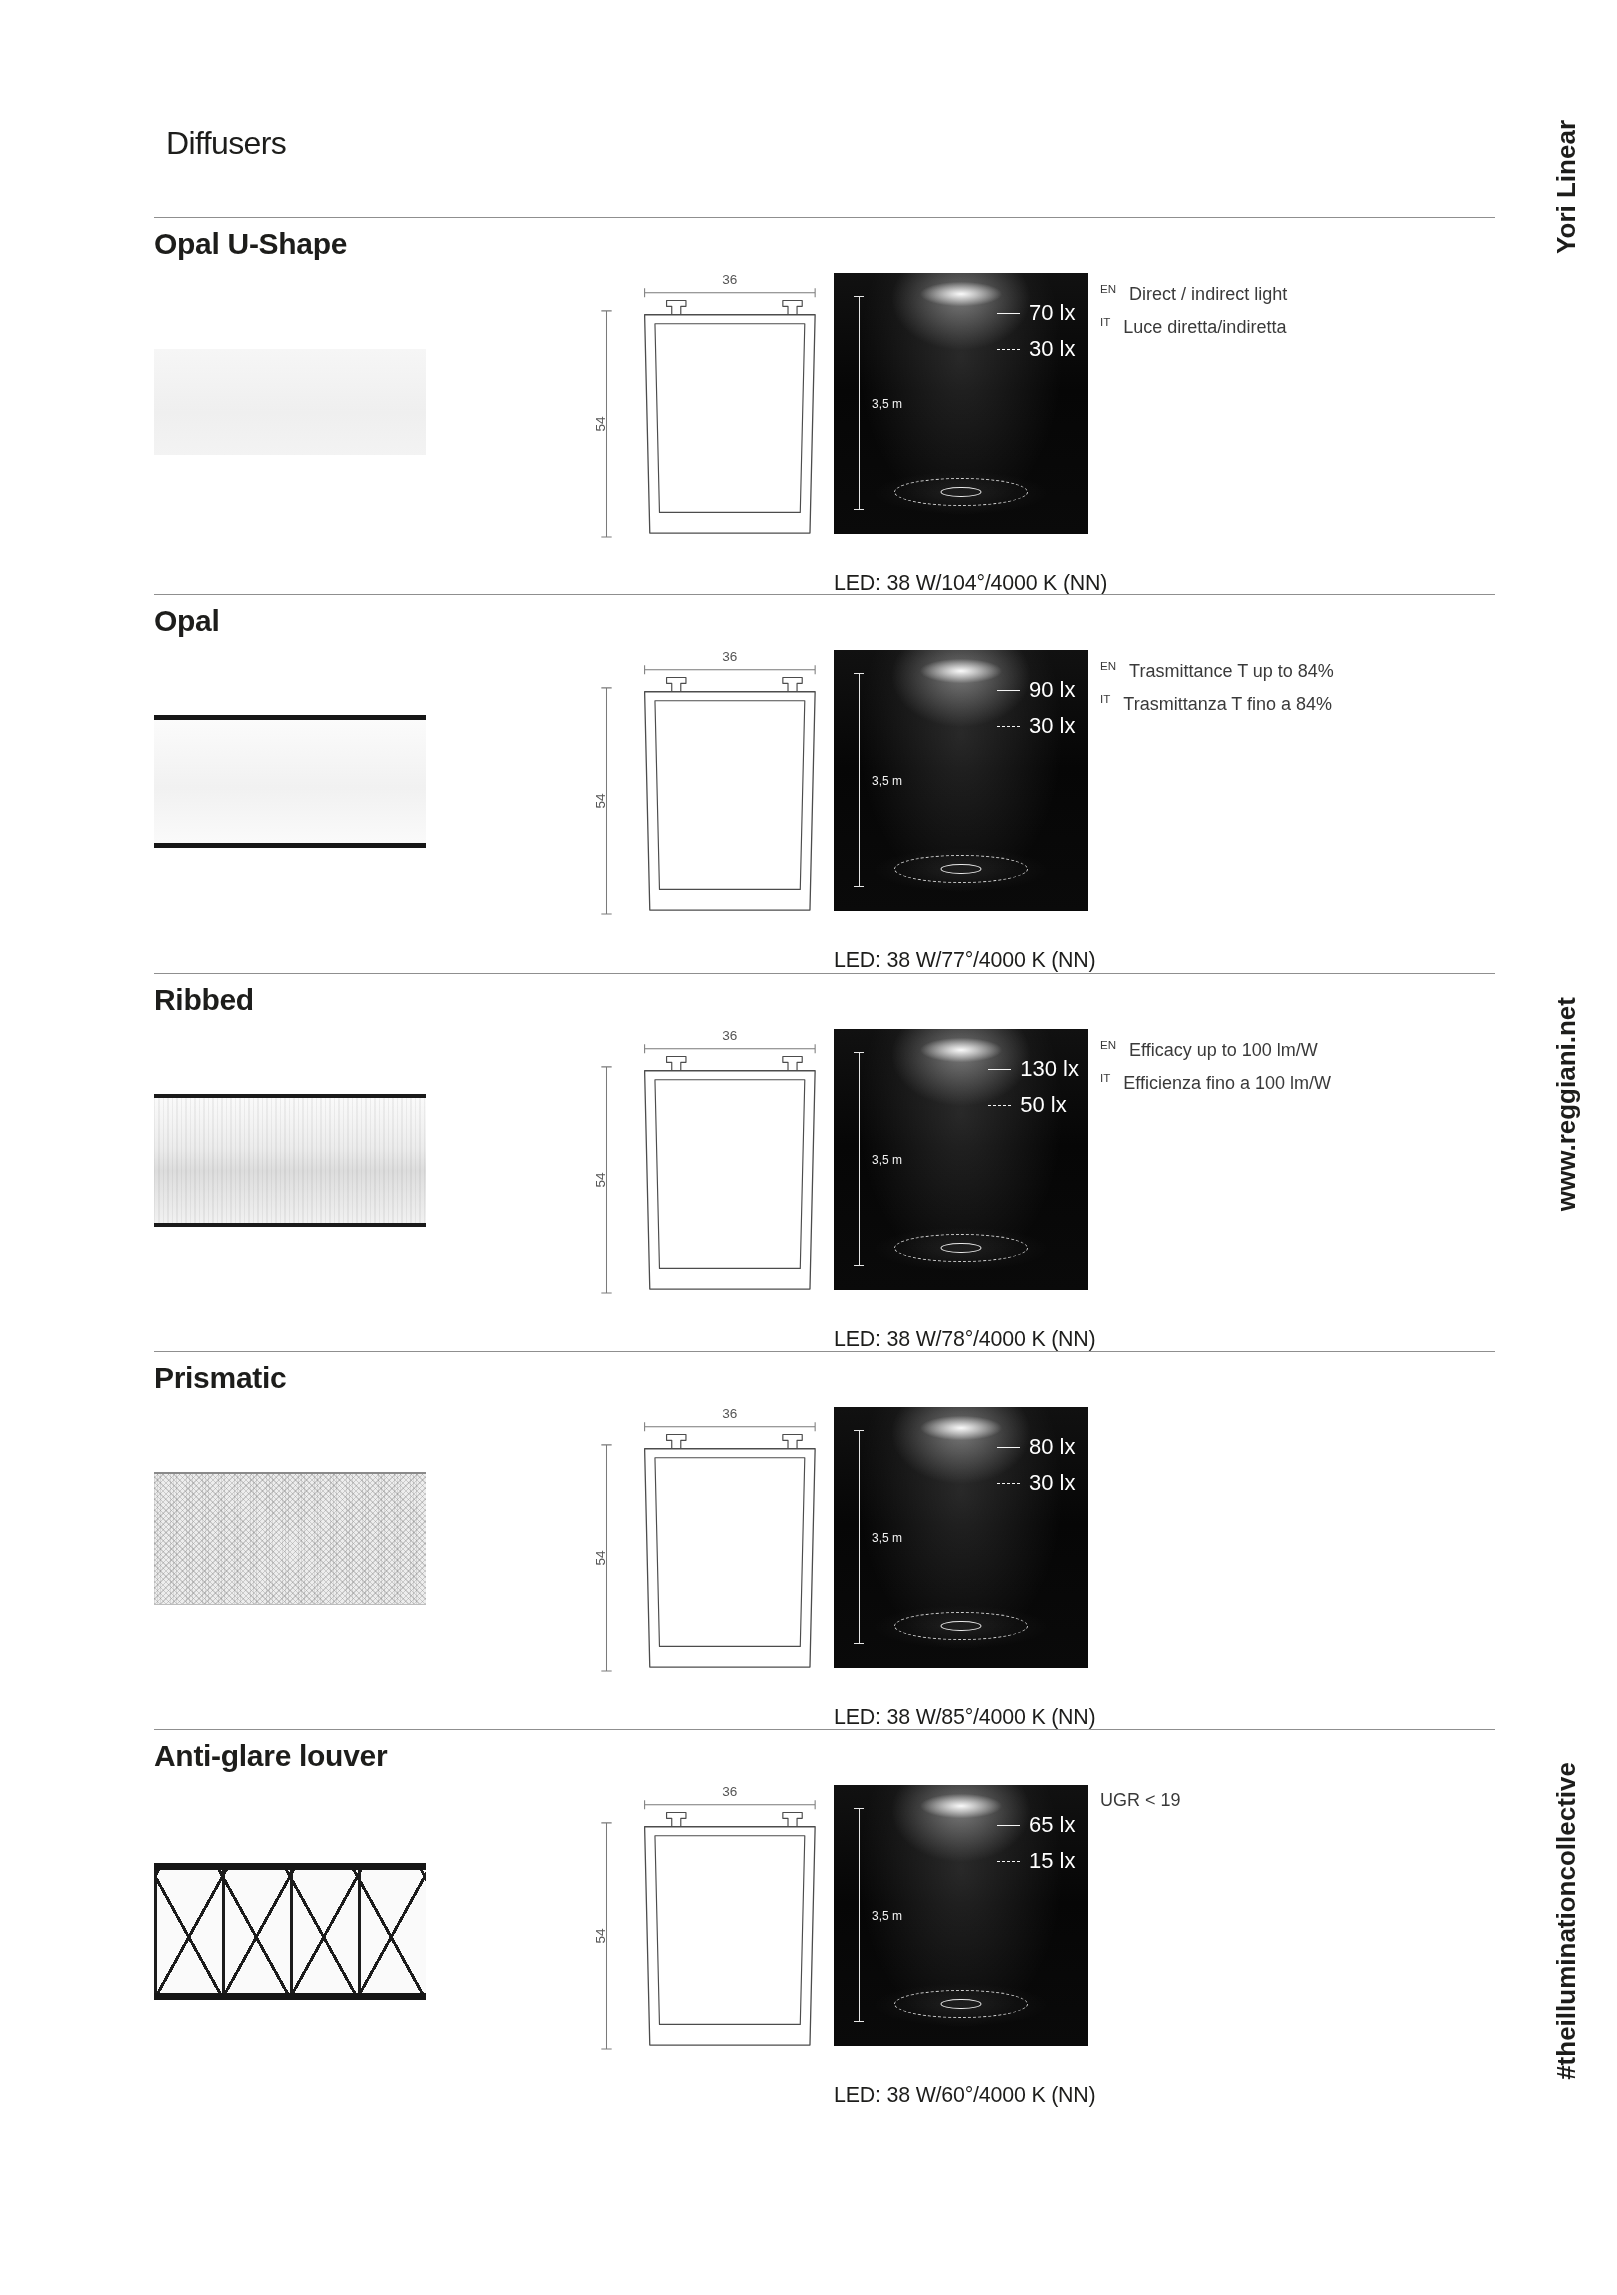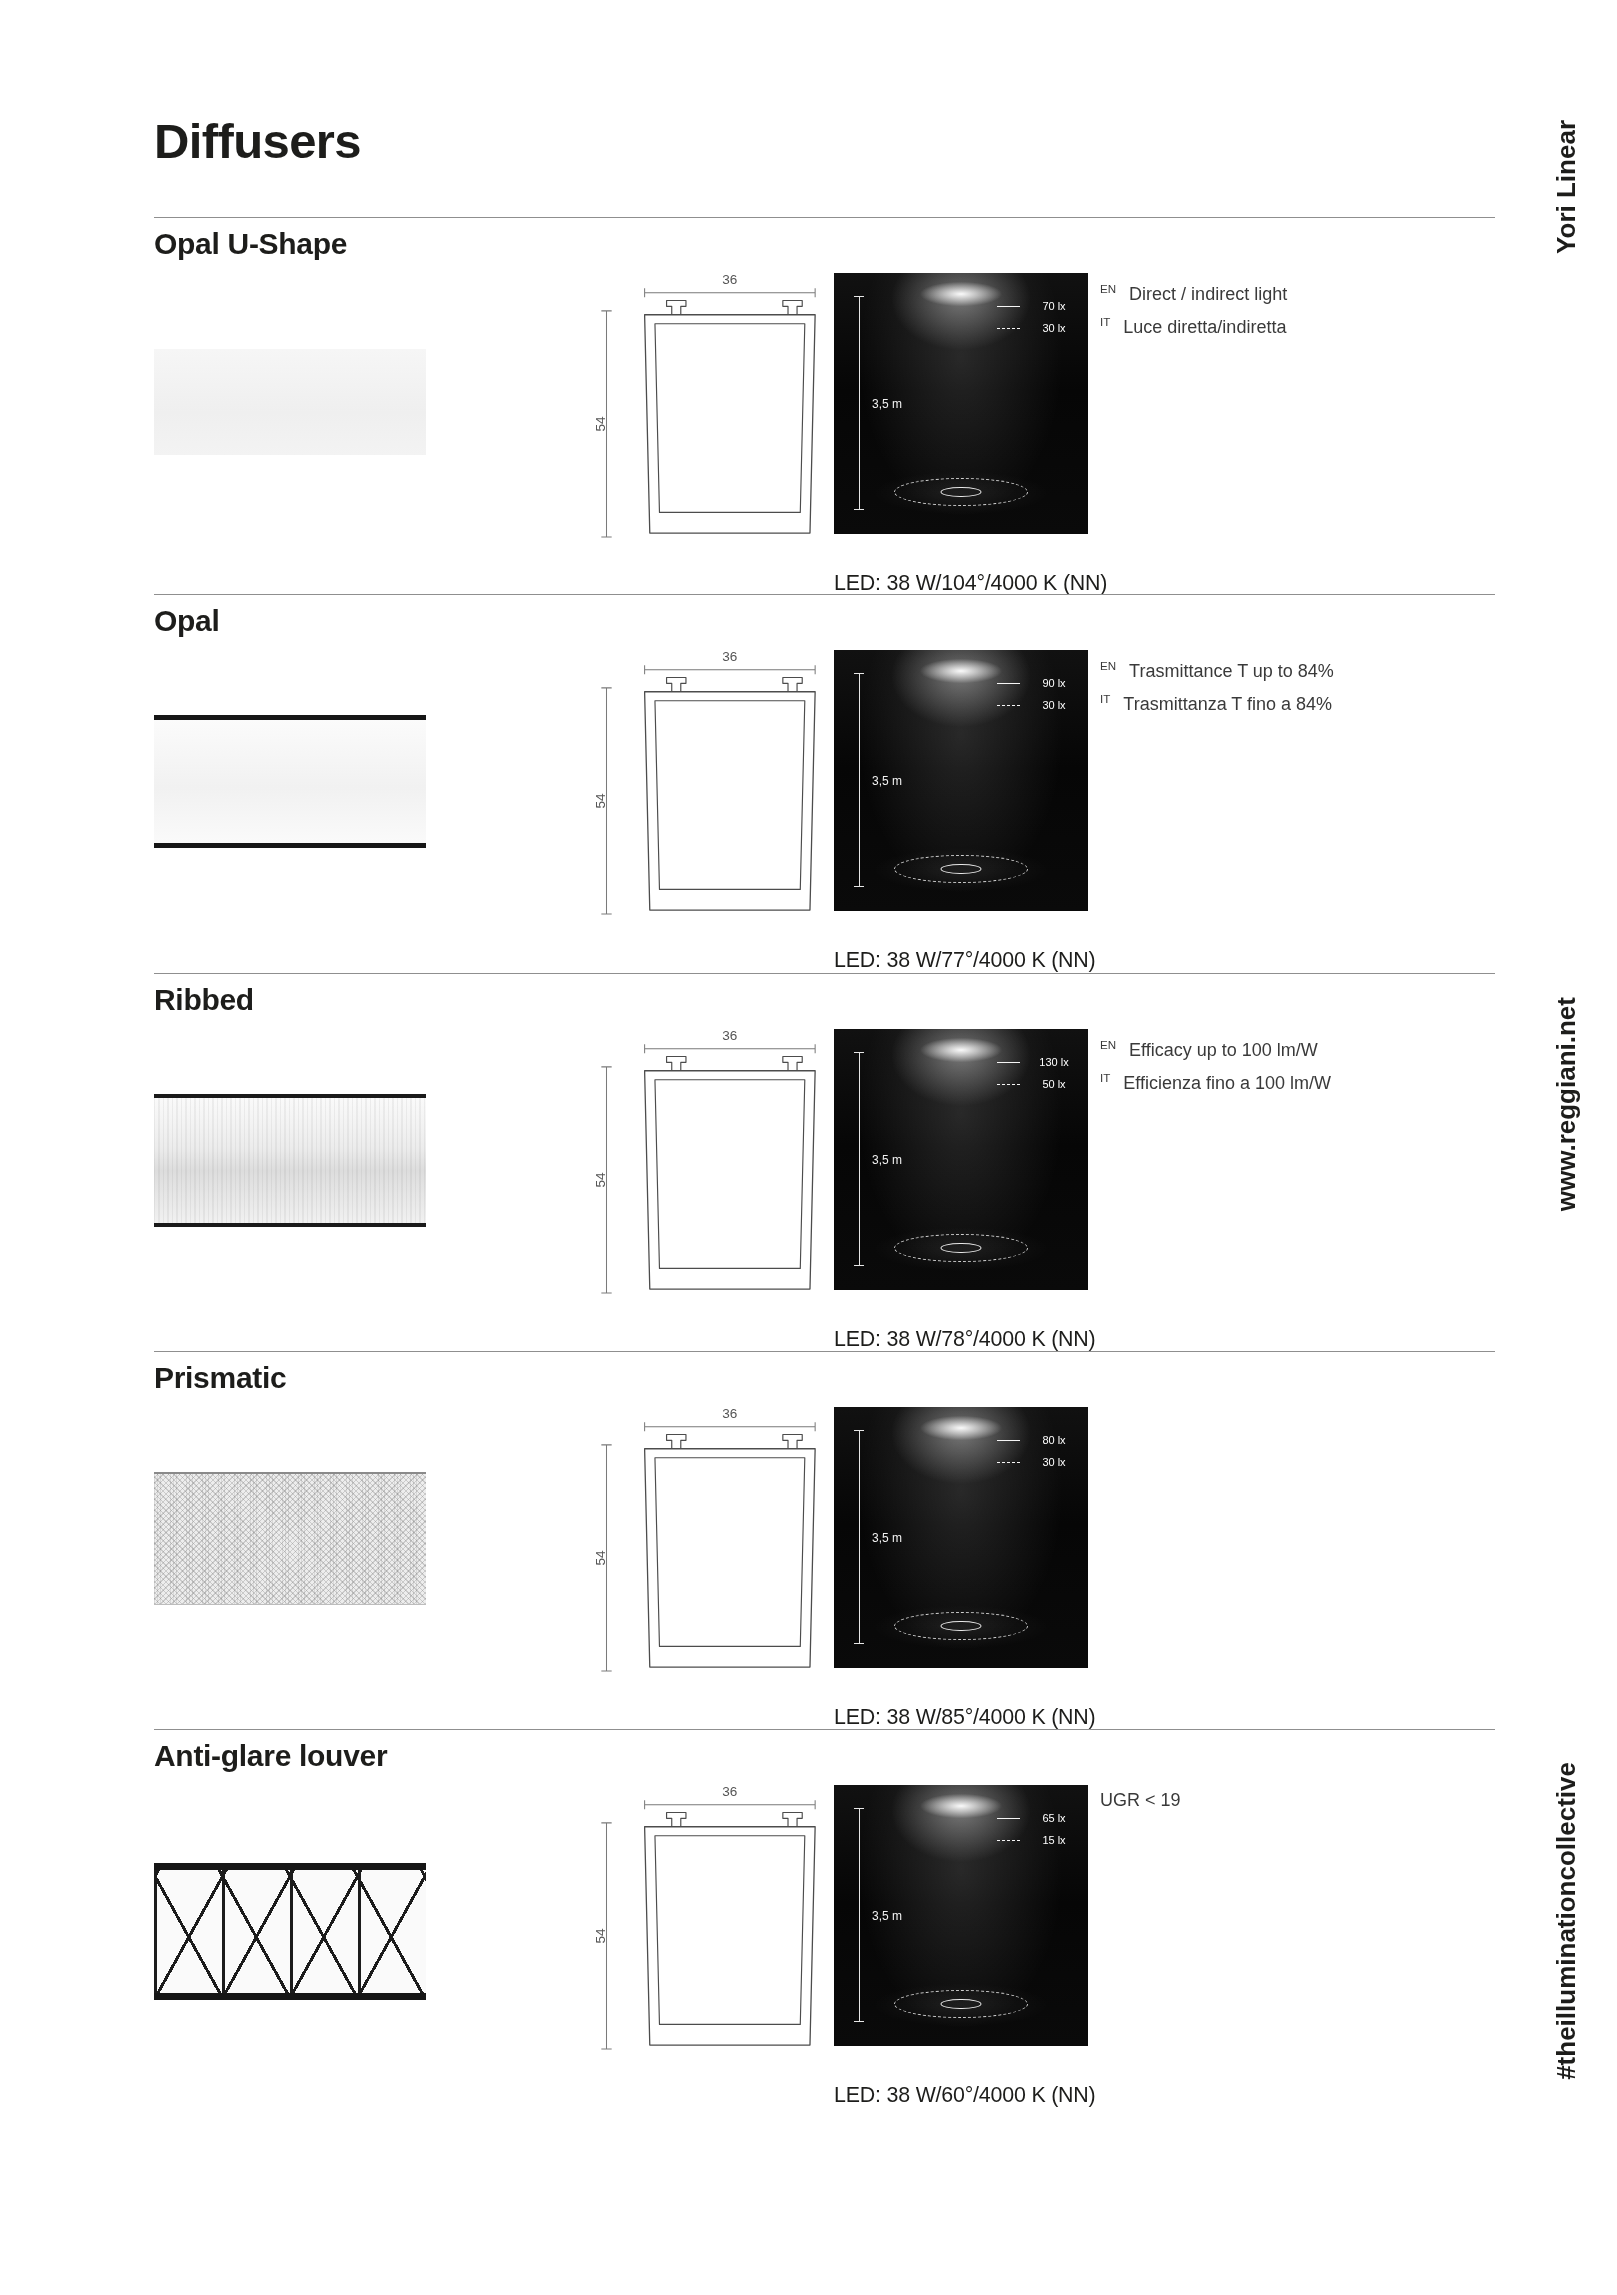--- a/index.html
+++ b/index.html
@@ -1,20 +1,20 @@
 <!DOCTYPE html>
 <html style="font-size:10.4px"><head>
 <meta charset="utf-8">
 <style>
   html,body{margin:0;padding:0;background:#fff;}
   .page{position:relative;width:1618px;height:2295px;background:#ffffff;outline:0.6px solid #c8c8c8;
         font-family:"Liberation Sans", sans-serif;color:#1d1d1b;overflow:hidden;}
 
   
-  .page-title{position:absolute;left:154px;top:113px;font-size:49px;font-weight:bold;letter-spacing:-0.6px;margin:0;}
+  .page-title{position:absolute;left:154px;top:113px;font-size:32px;font-weight:normal;letter-spacing:-0.6px;margin:12px;}
   .page-number{position:absolute;left:0;right:0;top:2174px;text-align:center;font-size:66px;font-weight:400;letter-spacing:0.6px;}
   .side-label{position:absolute;right:36px;writing-mode:vertical-rl;transform:rotate(180deg);
               font-weight:bold;font-size:26px;white-space:nowrap;color:#1d1d1b;}
   .side-top{top:120px;}
   .side-mid{top:997px;}
   .side-bottom{top:1762px;}
 
   
   .sections{position:absolute;inset:0;}
   .section{position:absolute;left:154px;width:1341px;height:379px;border-top:1.3px solid #8f8f8f;}
@@ -68,21 +68,21 @@
         radial-gradient(ellipse 110px 27px at 50% 220px, rgba(255,255,255,.07), rgba(255,255,255,0) 80%);}
   .measure{position:absolute;left:24.6px;top:23px;width:1.3px;height:214px;background:#e6e6e6;}
   .measure::before,.measure::after{content:"";position:absolute;left:-4.5px;width:10.4px;height:1.3px;background:#e6e6e6;}
   .measure::before{top:0;} .measure::after{bottom:0;}
   .distance-label{position:absolute;left:38px;top:124px;color:#f2f2f2;font-size:12px;}
   .lux-legend{position:absolute;top:27px;right:9px;}
   .lux-row{display:flex;align-items:center;margin-bottom:10.4px;}
   .lux-line{width:23px;margin-right:9px;}
   .lux-line.solid{height:0;border-top:1.9px solid #f5f5f5;}
   .lux-line.dashed{height:0;border-top:1.9px dashed #f5f5f5;}
-  .lux-value{display:inline-block;min-width:50px;text-align:center;color:#ffffff;font-size:11px;}
+  .lux-value{display:inline-block;min-width:50px;text-align:left;color:#ffffff;font-size:22px;}
   .spot-outer{position:absolute;left:50%;bottom:28.5px;transform:translateX(-50%);width:132px;height:26px;
               border:1.3px dashed #cfcfcf;border-radius:50%;}
   .spot-inner{position:absolute;left:50%;bottom:37px;transform:translateX(-50%);width:39px;height:8.4px;
               border:1.3px solid #e8e8e8;border-radius:50%;}
 
   .led-caption{position:absolute;left:680px;top:333px;font-size:21.4px;font-weight:normal;letter-spacing:-0.2px;margin-top:20px;}
 
   
   .note{position:absolute;left:946px;top:57px;width:388px;font-size:18px;color:#3a3a3a;line-height:27px;}
   .note-tag{font-size:11.6px;margin-right:13px;color:#3a3a3a;}

